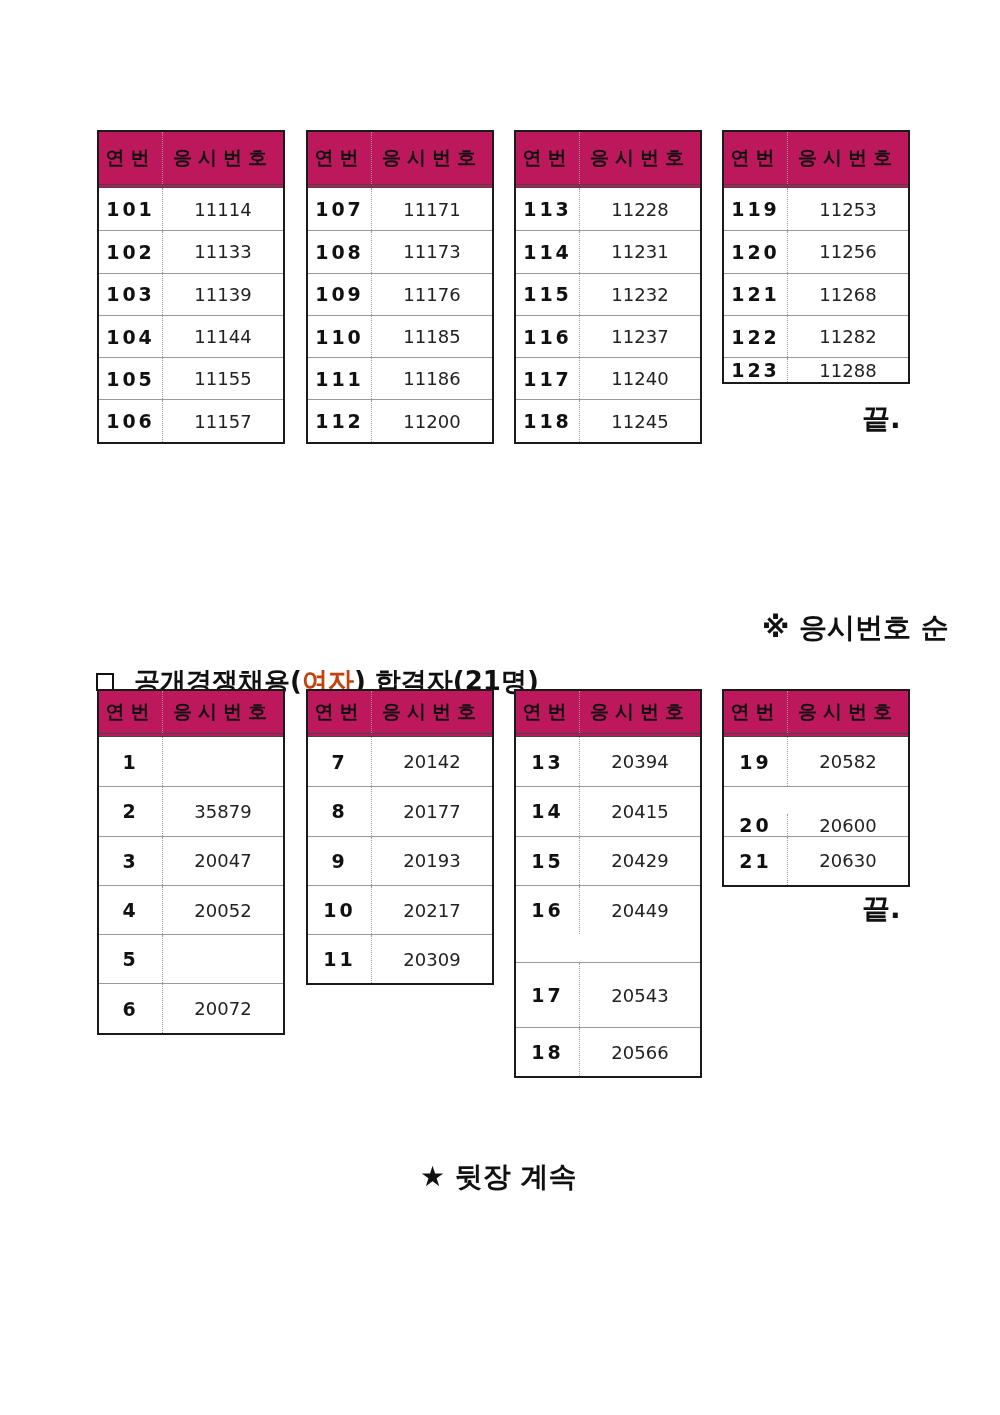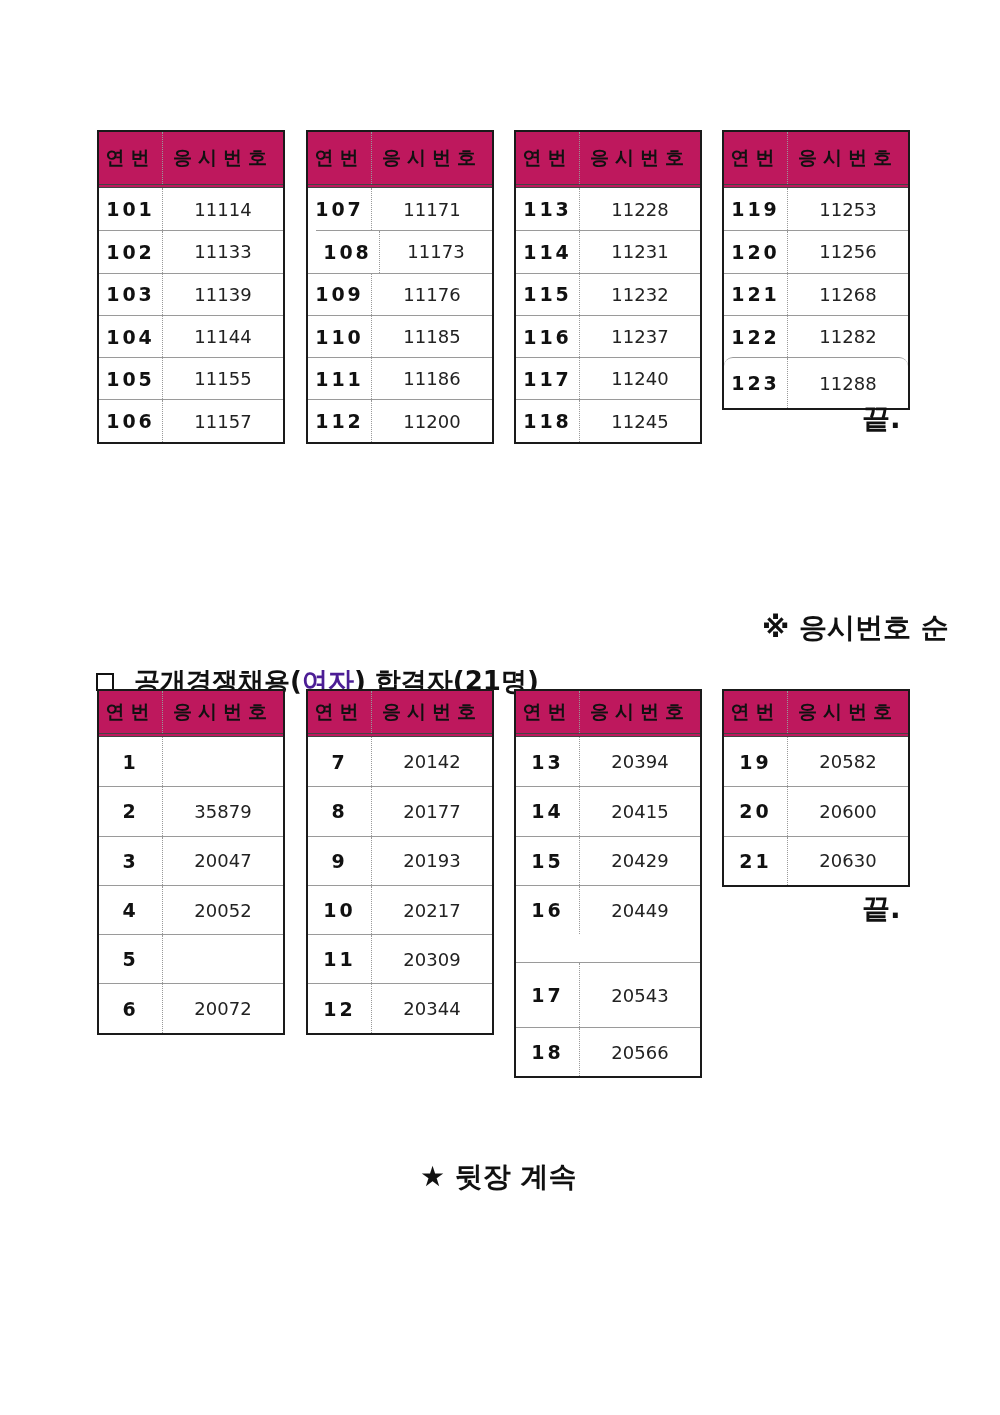--- a/index.html
+++ b/index.html
@@ -36,21 +36,21 @@
       position: absolute; font-weight: bold; font-size: 28px; color: #111;
     }
     .section-title {
       position: absolute; left: 96px; top: 664px; font-weight: bold; font-size: 26px;
       display: flex; align-items: center; white-space: nowrap;
     }
     .section-title .box {
       display: inline-block; width: 18px; height: 18px; border: 2px solid #111;
       margin-right: 20px; box-sizing: border-box;
     }
-    .section-title .blue { color: #4c1d95; }
+    .section-title .blue { color: #c2410c; }
     .sort-note {
       position: absolute; left: 762px; top: 609px; font-size: 28px; font-weight: bold;
       white-space: nowrap;
     }
     .continue {
       position: absolute; left: 420px; top: 1158px; font-size: 28px; font-weight: bold;
       white-space: nowrap;
     }
   </style>
 </head>
@@ -89,21 +89,21 @@
     </div>
     <div class="tbl" style="left: 306px; top: 130px; width: 188px;">
       <div class="hdr" style="height: 56px;">
         <div class="c1">연번</div>
         <div class="c2">응시번호</div>
       </div>
       <div class="row" style="height: 42.3px; border-top: none;">
         <div class="c1">107</div>
         <div class="c2">11171</div>
       </div>
-      <div class="row" style="height: 42.3px; margin-left: 8px;">
+      <div class="row" style="height: 42.3px;">
         <div class="c1">108</div>
         <div class="c2">11173</div>
       </div>
       <div class="row" style="height: 42.3px;">
         <div class="c1">109</div>
         <div class="c2">11176</div>
       </div>
       <div class="row" style="height: 42.3px;">
         <div class="c1">110</div>
         <div class="c2">11185</div>
@@ -161,21 +161,21 @@
         <div class="c2">11256</div>
       </div>
       <div class="row" style="height: 42.3px;">
         <div class="c1">121</div>
         <div class="c2">11268</div>
       </div>
       <div class="row" style="height: 42.3px;">
         <div class="c1">122</div>
         <div class="c2">11282</div>
       </div>
-      <div class="row" style="height: 51px; border-radius: 9px;">
+      <div class="row" style="height: 25px;">
         <div class="c1">123</div>
         <div class="c2">11288</div>
       </div>
     </div>
   </div>
 <div class="end-mark" style="left:862px; top:400px;">끝.</div>
 
 <div class="section-title">
   <span class="box"></span>
   <span>공개경쟁채용(</span>
@@ -231,24 +231,20 @@
         <div class="c2">20193</div>
       </div>
       <div class="row" style="height: 49.3px;">
         <div class="c1">10</div>
         <div class="c2">20217</div>
       </div>
       <div class="row" style="height: 49.3px;">
         <div class="c1">11</div>
         <div class="c2">20309</div>
       </div>
-      <div class="row" style="height: 49.3px;">
-        <div class="c1">12</div>
-        <div class="c2">20344</div>
-      </div>
     </div>
     <div class="tbl" style="left: 514px; top: 689px; width: 188px;">
       <div class="hdr" style="height: 46px;">
         <div class="c1">연번</div>
         <div class="c2">응시번호</div>
       </div>
       <div class="row" style="height: 49.3px; border-top: none;">
         <div class="c1">13</div>
         <div class="c2">20394</div>
       </div>
@@ -275,21 +271,21 @@
     </div>
     <div class="tbl" style="left: 722px; top: 689px; width: 188px;">
       <div class="hdr" style="height: 46px;">
         <div class="c1">연번</div>
         <div class="c2">응시번호</div>
       </div>
       <div class="row" style="height: 49.3px; border-top: none;">
         <div class="c1">19</div>
         <div class="c2">20582</div>
       </div>
-      <div class="row" style="height: 49.3px;">
+      <div class="row" style="height: 49.3px; align-items: flex-end;">
         <div class="c1">20</div>
         <div class="c2">20600</div>
       </div>
       <div class="row" style="height: 49.3px;">
         <div class="c1">21</div>
         <div class="c2">20630</div>
       </div>
     </div>
   </div>
 <div class="end-mark" style="left:862px; top:890px;">끝.</div>

